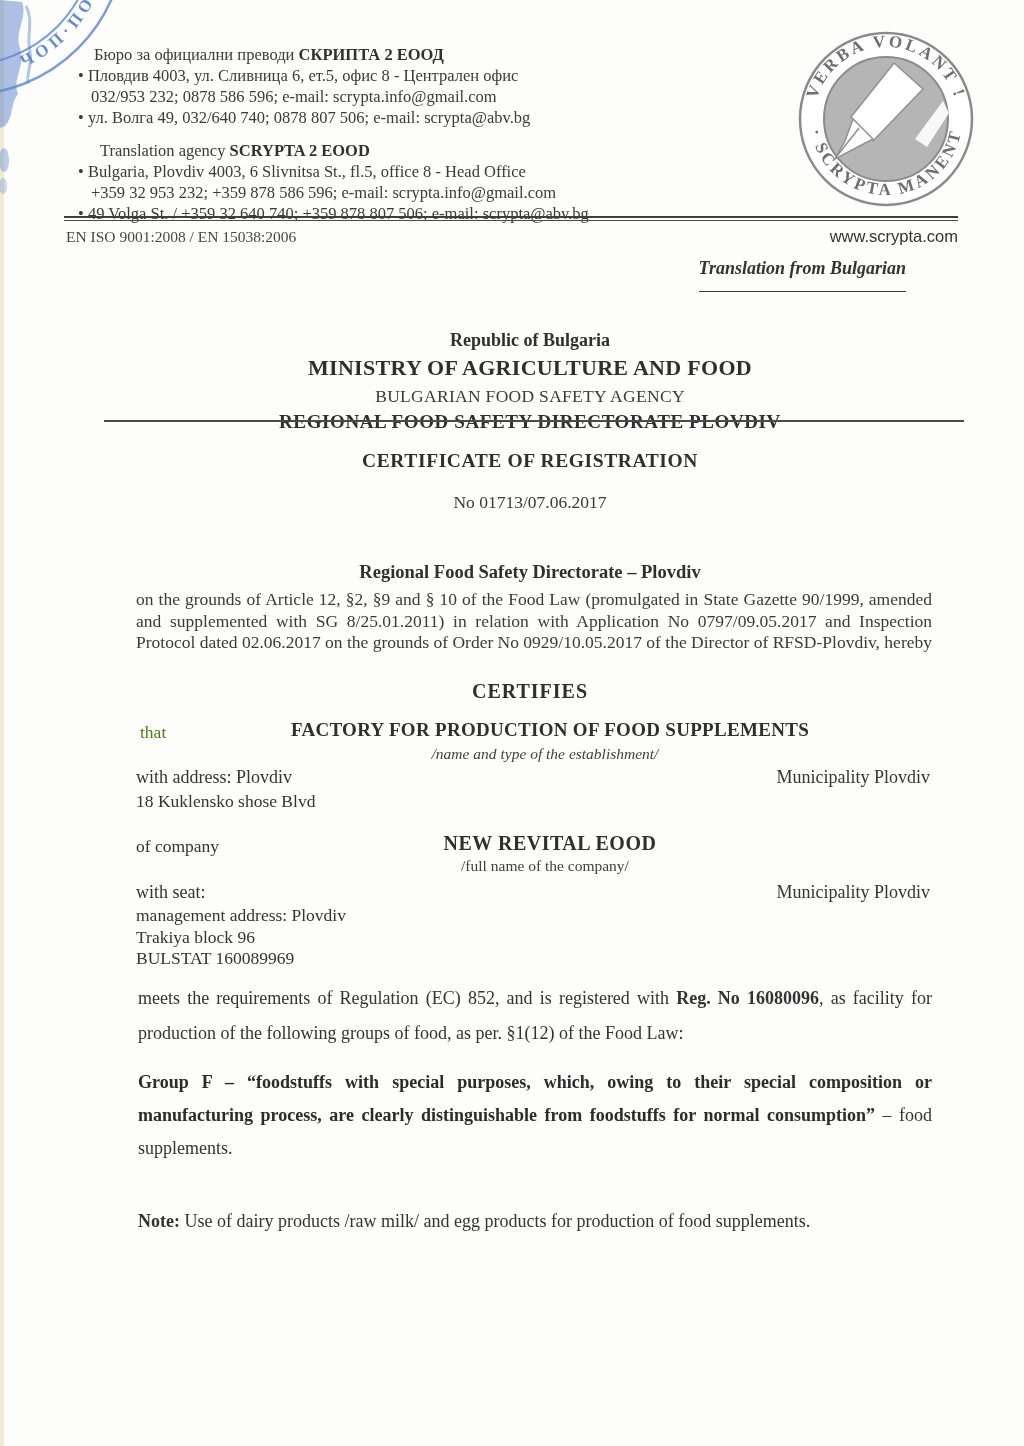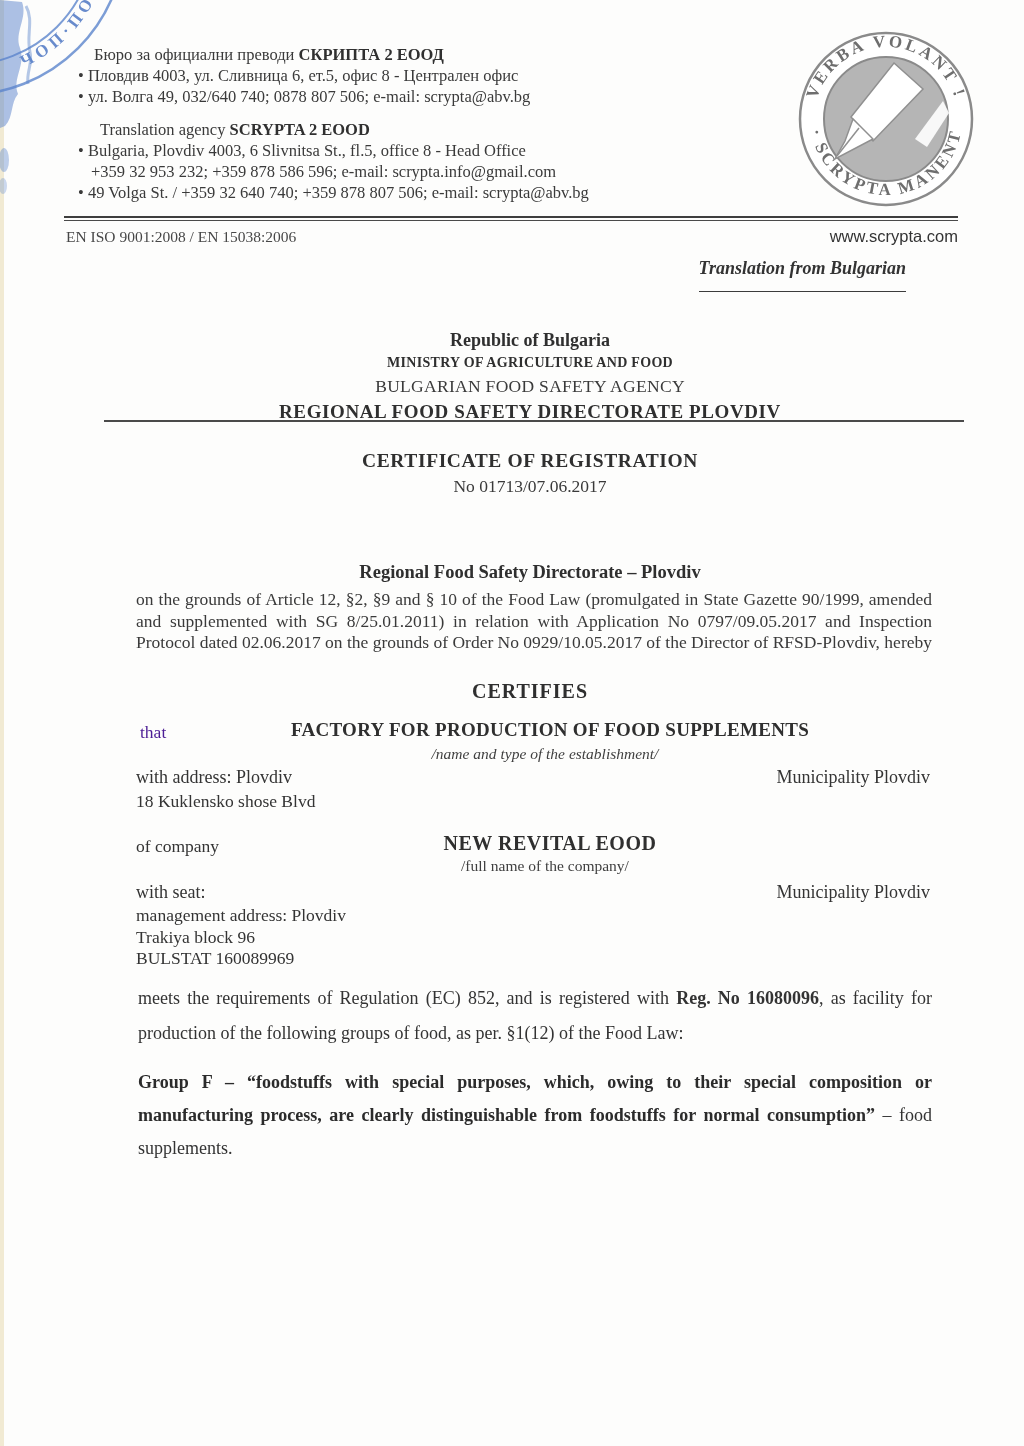--- a/index.html
+++ b/index.html
@@ -37,42 +37,42 @@
     display:flex; justify-content:space-between; align-items:baseline; }
   .iso-text { font-size:15.5px; color:#474747; }
   .website { font-family:"Liberation Sans", sans-serif; font-size:16.5px; color:#333; }
 
   .translation-note { position:absolute; right:118px; top:258px;
     font-size:18px; font-weight:bold; font-style:italic;
     border-bottom:1.6px solid #3c3c3c; padding-bottom:12px; color:#333; }
 
   .ministry { position:absolute; left:50px; top:330px; width:960px; text-align:center; }
   .m1 { font-weight:bold; font-size:18px; }
-  .m2 { font-weight:bold; font-size:14px; margin-top:4px; letter-spacing:.3px; }
+  .m2 { font-weight:bold; font-size:22px; margin-top:4px; letter-spacing:.3px; }
   .m3 { font-size:17.5px; margin-top:5px; letter-spacing:.3px; color:#3a3a3a; }
   .m4 { font-weight:bold; font-size:19px; margin-top:4px; letter-spacing:.6px; }
 
   .rule-title { position:absolute; left:104px; top:420px; width:860px;
     border-top:2px solid #4a4a4a; }
 
   .cert-block { position:absolute; left:50px; top:450px; width:960px; text-align:center; }
   .c1 { font-weight:bold; font-size:19.5px; letter-spacing:.6px; }
   .c2 { font-size:17.5px; margin-top:6px; color:#3a3a3a; }
-  .c3 { font-size:17.5px; margin-top:4px; color:#3a3a3a; }
+  .c3 { font-size:17.5px; margin-top:20px; color:#3a3a3a; }
 
   .directorate { position:absolute; left:50px; top:562px; width:960px;
     text-align:center; font-weight:bold; font-size:18.5px; }
 
   .grounds { position:absolute; left:136px; top:589px; width:796px;
     font-size:17.5px; line-height:21.5px; text-align:justify; color:#3a3a3a; }
 
   .certifies { position:absolute; left:50px; top:680px; width:960px;
     text-align:center; font-weight:bold; font-size:20px; letter-spacing:1px; }
 
-  .that-label { position:absolute; left:140px; top:722px; font-size:17.5px; color:#4c1d95; }
+  .that-label { position:absolute; left:140px; top:722px; font-size:17.5px; color:#4d7c0f; }
   .factory { position:absolute; left:60px; top:719px; width:980px;
     text-align:center; font-weight:bold; font-size:19px; letter-spacing:.3px; }
   .name-note { position:absolute; left:50px; top:745px; width:990px;
     text-align:center; font-style:italic; font-size:15.5px; color:#3f3f3f; }
 
   .row-flex { position:absolute; left:136px; width:794px;
     display:flex; justify-content:space-between; font-size:18px; color:#343434; }
   .plain-line { position:absolute; left:136px; font-size:17.5px; color:#343434; }
 
   .company { position:absolute; left:60px; top:832px; width:980px;
@@ -105,20 +105,21 @@
     </text>
     <path d="M0,0 L22,2 C28,18 14,32 20,48 C26,66 12,78 18,94 C10,104 14,116 5,126 L0,128 Z" fill="#5b84cc" opacity="0.5"></path>
     <path d="M26,6 C34,20 26,36 30,52 C33,64 26,72 28,84" fill="none" stroke="#5b84cc" stroke-width="3" opacity="0.45"></path>
     <ellipse cx="4" cy="160" rx="5" ry="12" fill="#5b84cc" opacity="0.4"></ellipse>
     <ellipse cx="3" cy="186" rx="4" ry="8" fill="#5b84cc" opacity="0.3"></ellipse>
   </svg>
 
   <div class="letterhead">
     <div class="lh-line first"><span>Бюро за официални преводи </span><b>СКРИПТА 2 ЕООД</b></div>
     <div class="lh-line">• Пловдив 4003, ул. Сливница 6, ет.5, офис 8 - Централен офис</div>
+    <div class="lh-line indent">032/953 232; 0878 586 596; e-mail: scrypta.info@gmail.com</div>
     <div class="lh-line">• ул. Волга 49, 032/640 740; 0878 807 506; e-mail: scrypta@abv.bg</div>
     <div class="lh-gap"></div>
     <div class="lh-line en-first"><span>Translation agency </span><b>SCRYPTA 2 EOOD</b></div>
     <div class="lh-line">• Bulgaria, Plovdiv 4003, 6 Slivnitsa St., fl.5, office 8 - Head Office</div>
     <div class="lh-line indent">+359 32 953 232; +359 878 586 596; e-mail: scrypta.info@gmail.com</div>
     <div class="lh-line">• 49 Volga St. / +359 32 640 740; +359 878 807 506; e-mail: scrypta@abv.bg</div>
   </div>
 
   <svg class="seal" width="178" height="184" viewBox="0 0 178 184">
     <defs>
@@ -189,13 +190,14 @@
     <span>Municipality Plovdiv</span>
   </div>
   <div class="plain-line" style="top:905px">management address: Plovdiv</div>
   <div class="plain-line" style="top:927px">Trakiya block 96</div>
   <div class="plain-line" style="top:948px">BULSTAT 160089969</div>
 
   <div class="meets"><span>meets the requirements of Regulation (EC) 852, and is registered with </span><b>Reg. No 16080096</b><span>, as facility for production of the following groups of food, as per. §1(12) of the Food Law:</span></div>
 
   <div class="groupf"><b>Group F – “foodstuffs with special purposes, which, owing to their special composition or manufacturing process, are clearly distinguishable from foodstuffs for normal consumption”</b><span class="tail"> – food supplements.</span></div>
 
+  <div class="note-line"><b>Note:</b><span> Use of dairy products /raw milk/ and egg products for production of food supplements.</span></div>
 </div>
 
 </body></html>

